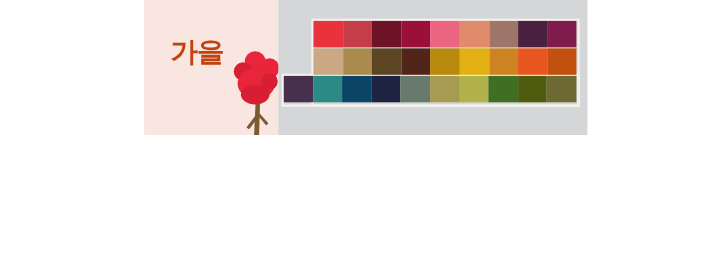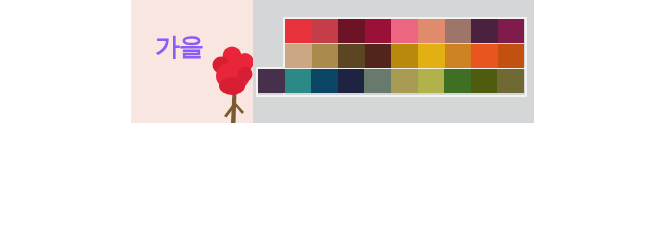--- a/index.html
+++ b/index.html
@@ -104,21 +104,21 @@
     pointer-events: none;
   }
 </style>
 </head>
 <body>
 
 <div id="canvas">
 
   <div id="pink-panel" style="background: rgb(250, 230, 224);">
 
-    <div id="season-label" style="color: #8b5cf6;">가을</div>
+    <div id="season-label" style="color: #c2410c;">가을</div>
 
     <svg id="tree" viewBox="0 0 52 77">
 
       <path d="M25.5 44 L24 77 L28.5 77 L29.5 44 Z" fill="#7a5a2e"></path>
       <path d="M26 58 L17 70 L19.5 71.5 L27.5 61 Z" fill="#7a5a2e"></path>
       <path d="M28 56 L37 66 L35 68 L27.5 59 Z" fill="#7a5a2e"></path>
 
       <circle cx="25" cy="10" r="9.5" fill="#e8253a"></circle>
       <circle cx="38" cy="16" r="9" fill="#e8253a"></circle>
       <circle cx="14" cy="19" r="8.5" fill="#d81e33"></circle>

